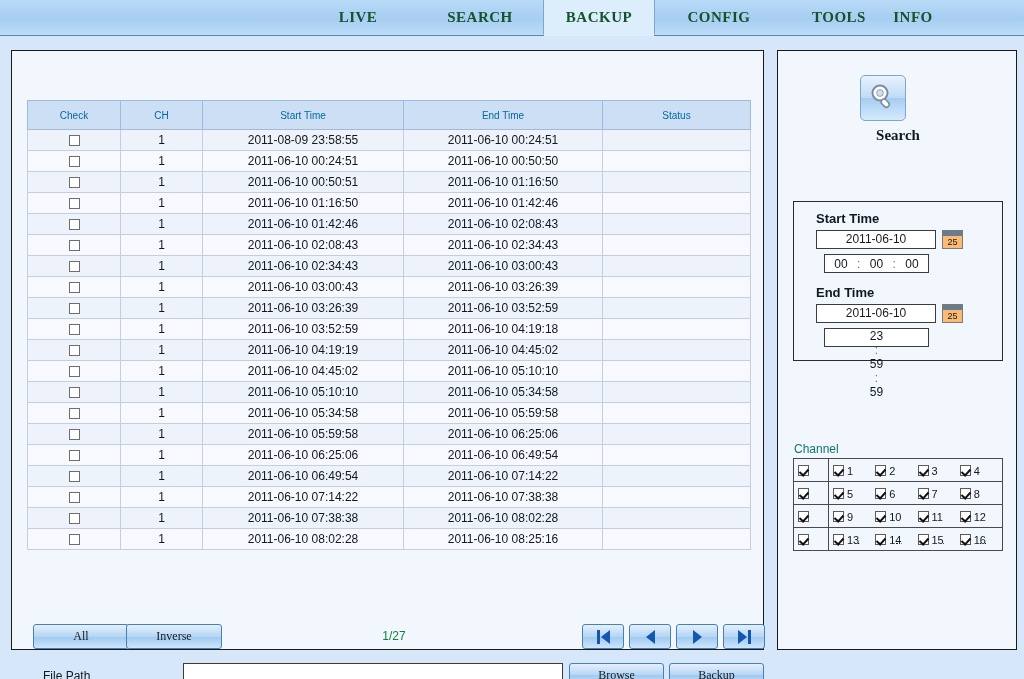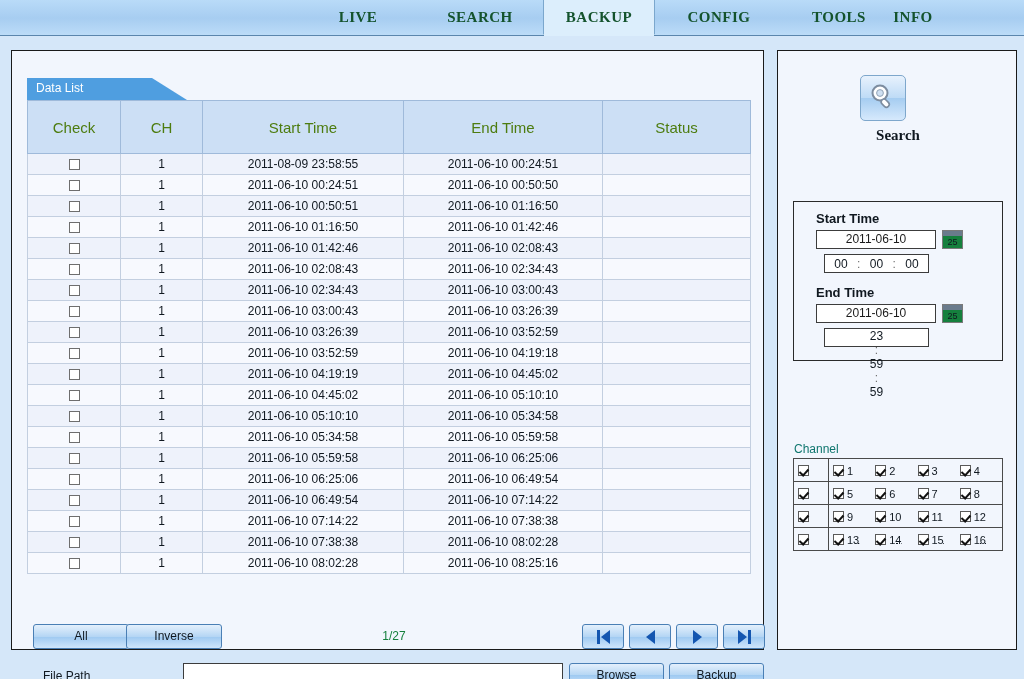--- a/index.html
+++ b/index.html
@@ -112,24 +112,24 @@
     width: 723px;
     border-collapse: collapse;
     table-layout: fixed;
     background: #f7f9fe;
   }
   #datatable th {
     height: 20px;
     background: #ccdff5;
     border: 1px solid #9fbada;
     font-weight: normal;
-    font-size: 15px;
-    color: #4d7c0f;
+    font-size: 10px;
+    color: #0369a1;
     text-align: center;
-    padding: 16px;
+    padding: 4px;
   }
   #datatable td {
     height: 20px;
     border: 1px solid #c3cfe0;
     border-top: none;
     text-align: center;
     font-size: 12px;
     color: #101820;
     padding: 0;
     background: #f7f9fe;
@@ -148,21 +148,21 @@
   
   .btn {
     background: linear-gradient(to bottom, #e4f0fc 0%, #b5d6f4 50%, #9ec9f1 51%, #cfe5fb 100%);
     border: 1px solid #4a7fb5;
     border-radius: 3px;
     font-size: 12px;
     color: #101820;
     text-align: center;
     cursor: pointer;
     box-sizing: border-box;
-    font-family: Liberation Sans, sans-serif;
+    font-family: Liberation Serif, serif;
   }
   #btn-all   { position: absolute; left: 21px;  top: 573px; width: 96px; height: 25px; line-height: 23px; }
   #btn-inv   { position: absolute; left: 114px; top: 573px; width: 96px; height: 25px; line-height: 23px; }
   #pageinfo  { position: absolute; left: 307px; top: 573px; width: 150px; height: 25px; line-height: 25px;
                text-align: center; font-size: 12px; color: #15803d; }
   .navbtn {
     position: absolute; top: 573px;
     width: 42px; height: 25px;
     display: flex; align-items: center; justify-content: center;
   }
@@ -237,21 +237,21 @@
     border: 1px solid #3c3c3c;
     box-sizing: border-box;
     text-align: center;
     line-height: 17px;
     font-size: 12px;
   }
   .calicon {
     position: absolute;
     width: 21px; height: 19px;
     border: 1px solid #7a7a7a;
-    background: #15803d;
+    background: #fdba74;
     box-sizing: border-box;
     cursor: pointer;
     overflow: hidden;
   }
   .calicon .top { height: 5px; background: #6a7b8c; }
   .calicon .num {
     font-size: 9px; text-align: center; line-height: 12px;
     color: #101820;
   }
   .clockfield {
@@ -323,24 +323,20 @@
       <div class="navtab" style="left: 788px; width: 102px;">TOOLS</div>
       <div class="navtab" style="left: 864px; width: 98px;">INFO</div>
     </div>
   <div id="navunderline">
       <div class="gap" style="left: 544px; width: 110px;"></div>
     </div>
 </div>
 
 <div id="leftpanel">
 
-  <div id="datalist-tab">
-    <div class="shape"></div>
-    <div class="label">Data List</div>
-  </div>
 
   <table id="datatable">
     <colgroup id="datatable-cols">
         <col style="width: 93px;">
         <col style="width: 82px;">
         <col style="width: 201px;">
         <col style="width: 199px;">
         <col style="width: 148px;">
       </colgroup>
     <thead>

